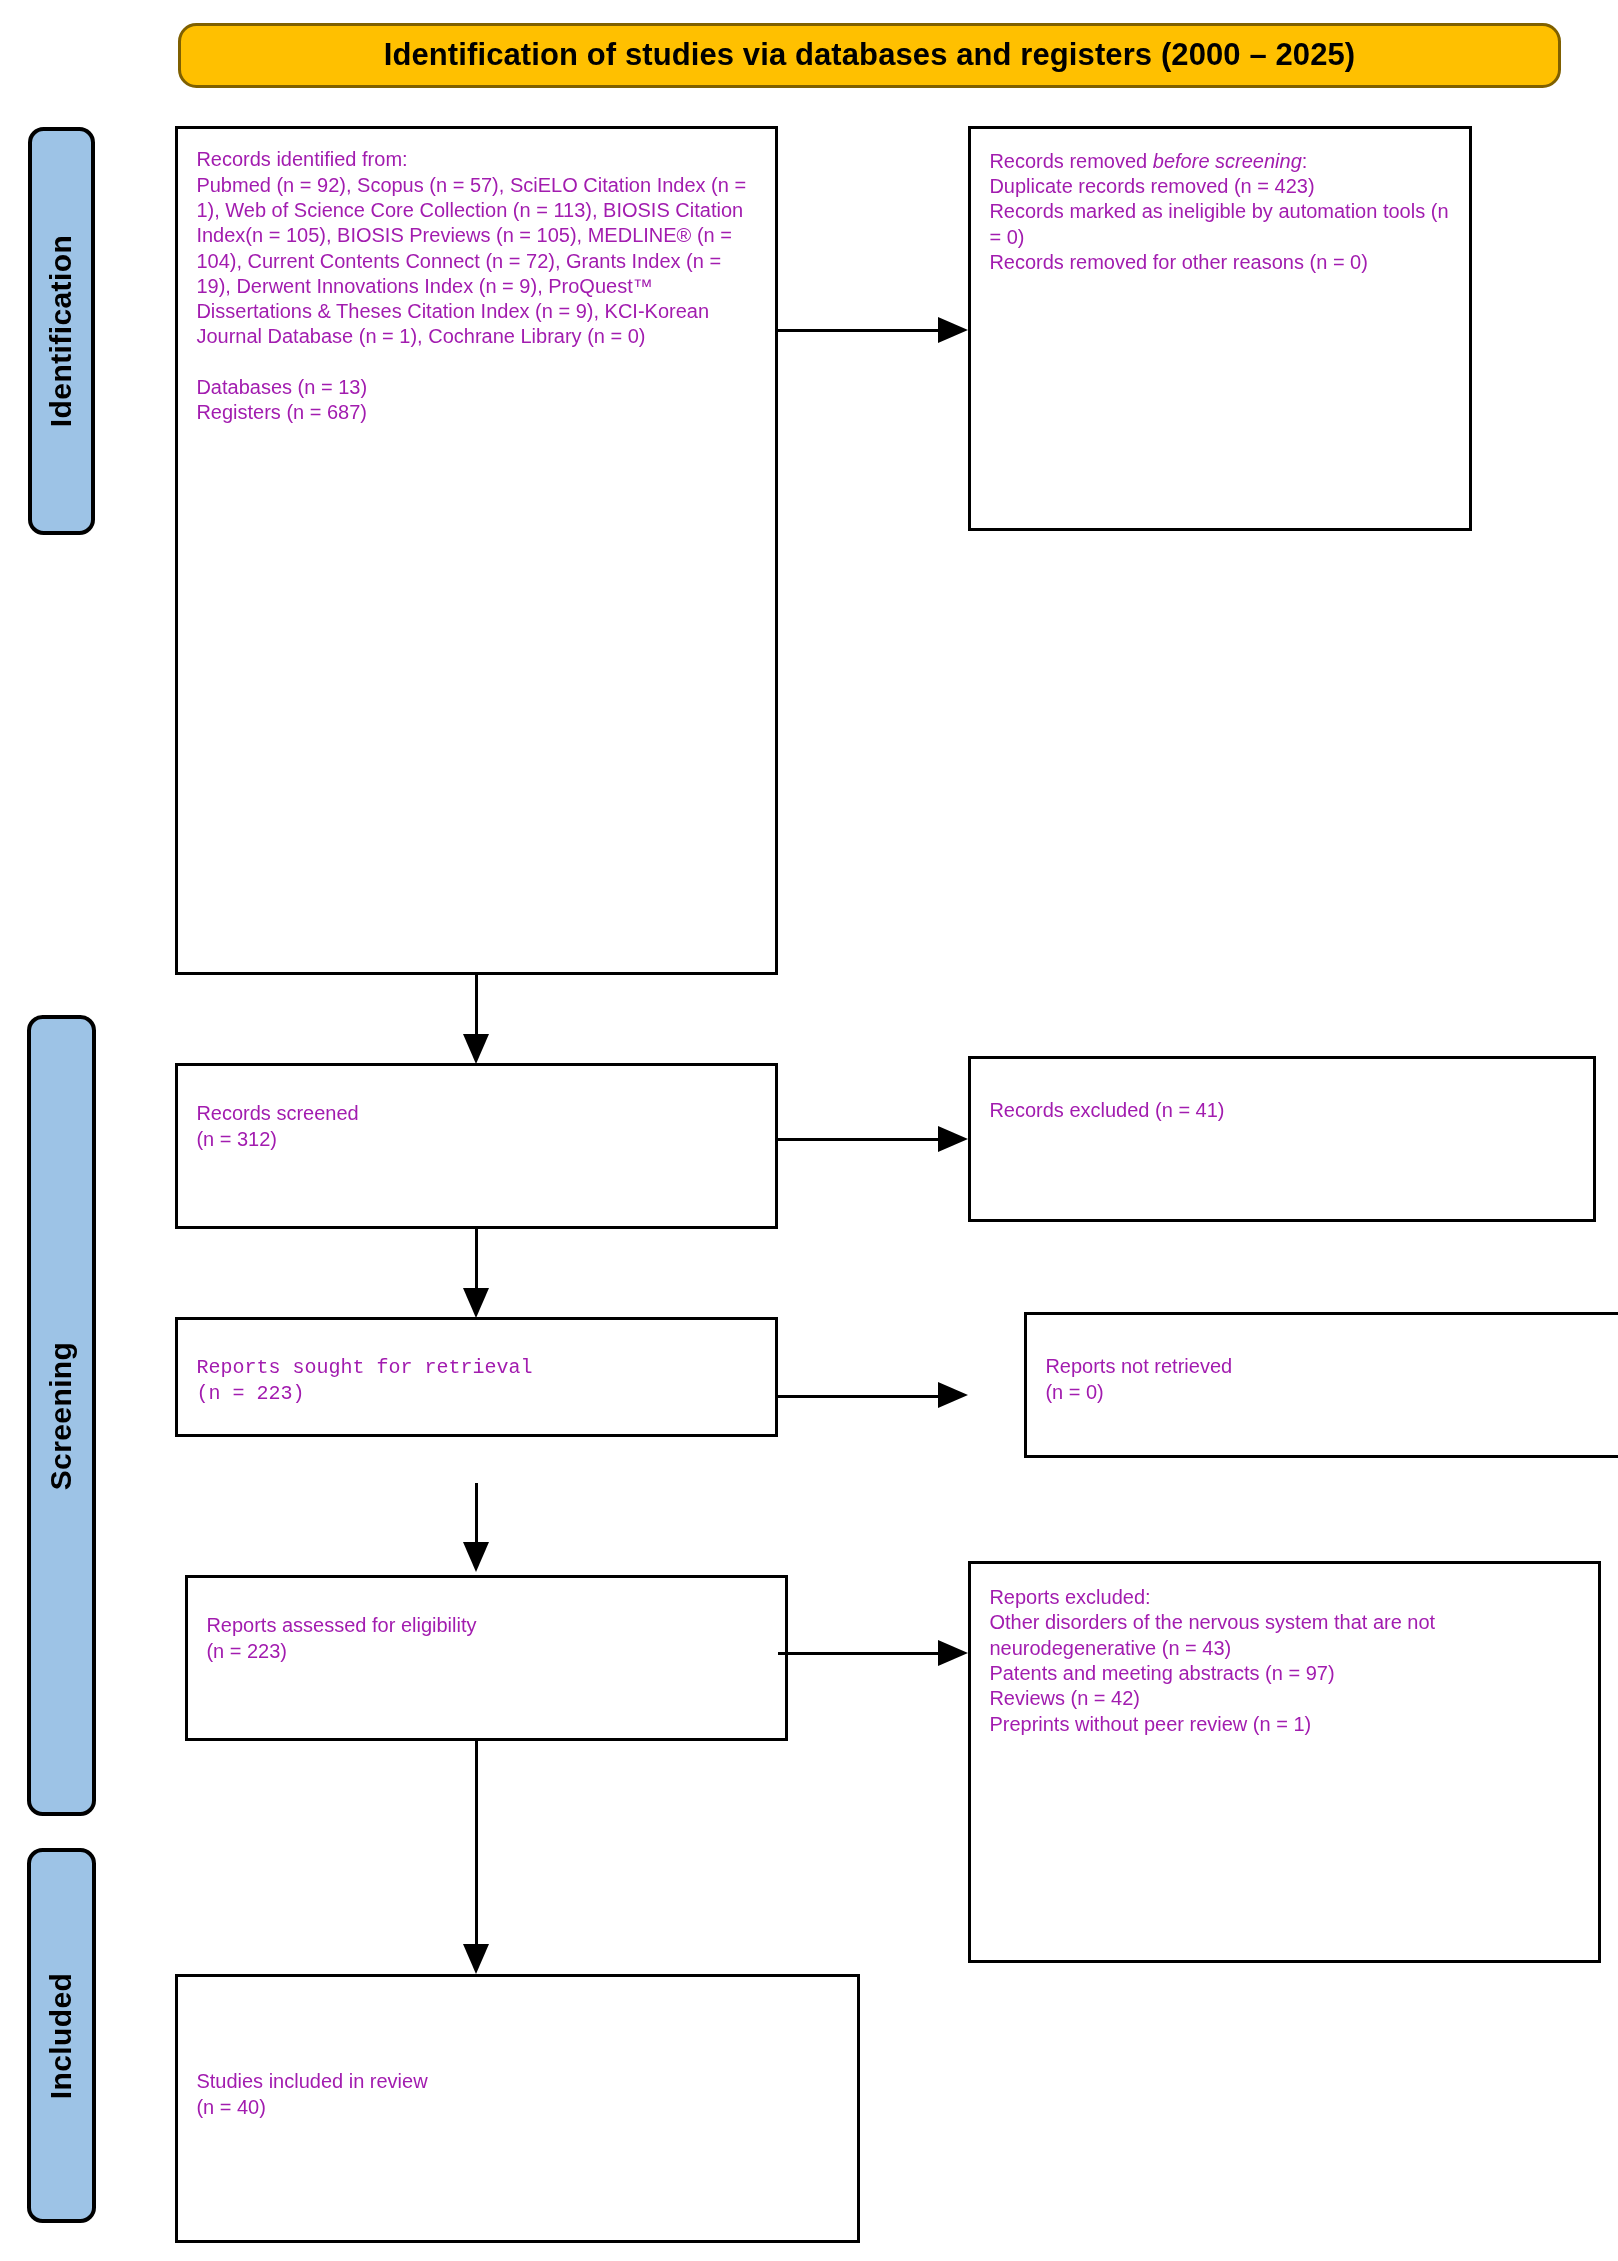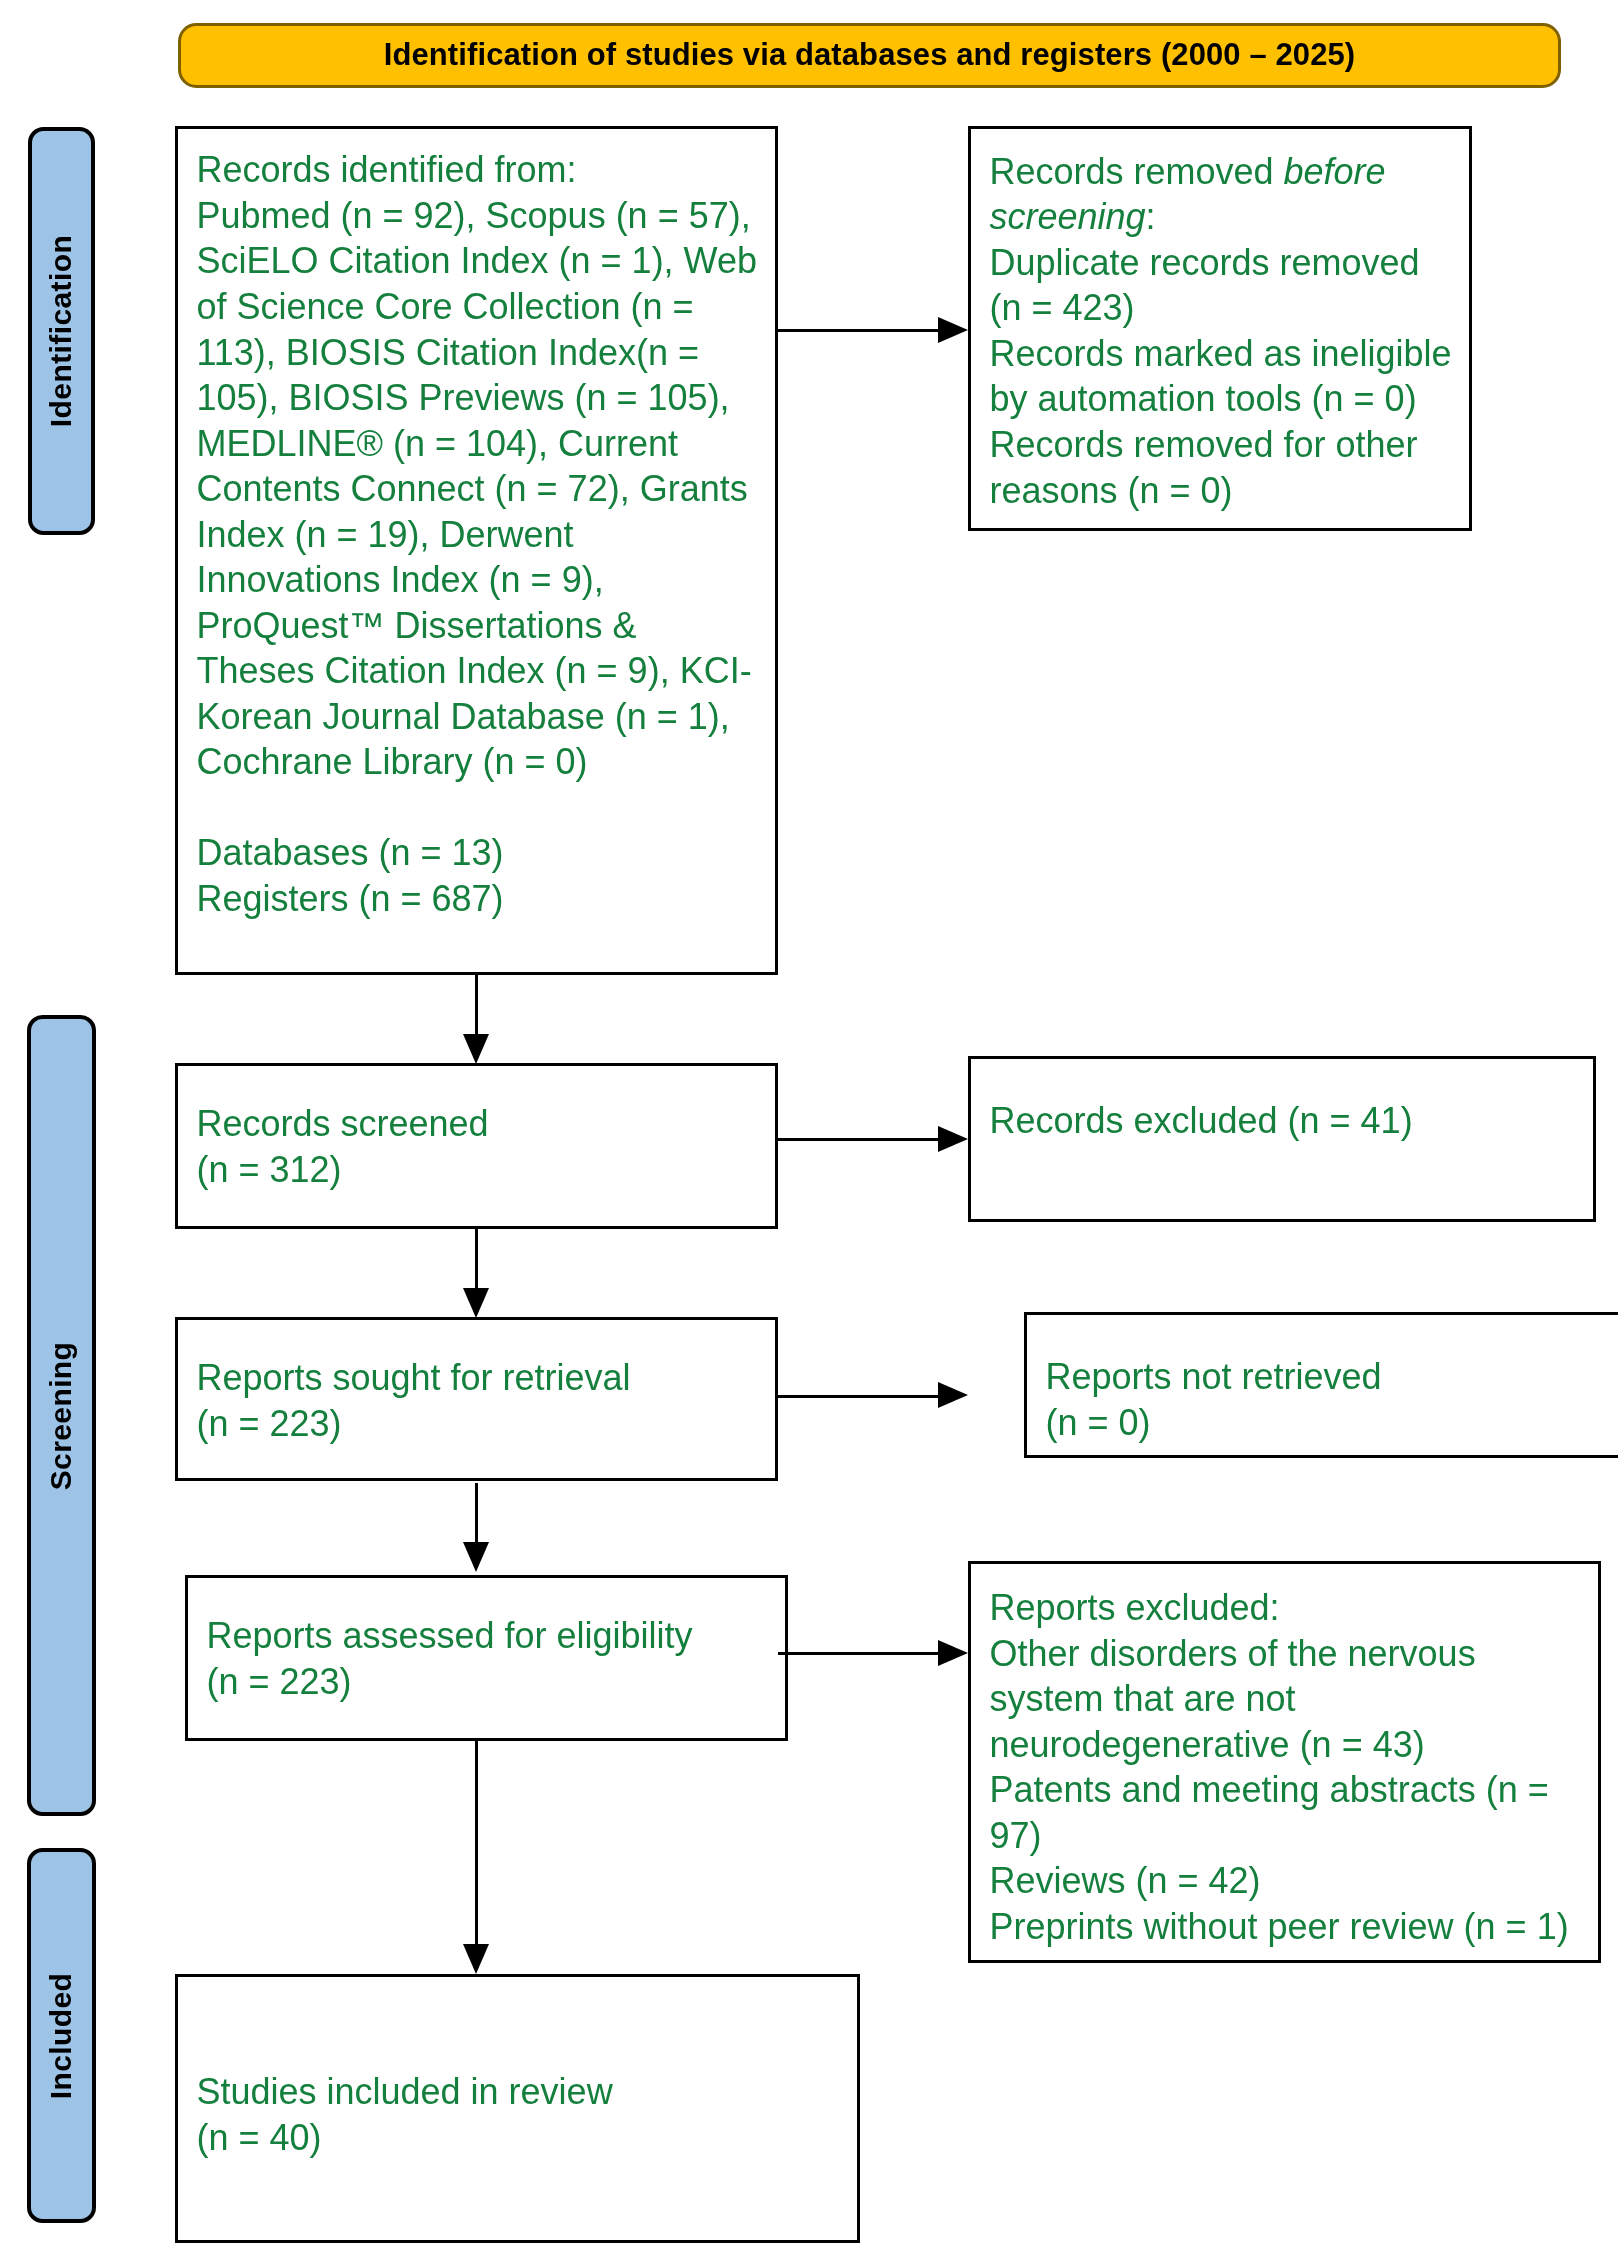--- a/index.html
+++ b/index.html
@@ -70,33 +70,33 @@
 
   
   .flow-box {
     position: absolute;
     background: #ffffff;
     border: 3.5px solid #000000;
     box-sizing: border-box;
     padding: 18.4px 17px 14px 18.4px;
   }
   .flow-box .box-text {
-    font-size: 36px;
+    font-size: 20px;
     line-height: 1.265;
-    color: #15803d;
+    color: #a21caf;
     white-space: pre-wrap;
   }
   .flow-box .box-text em {
     font-style: italic;
   }
 
   
   #box-identified       { left: 175px; top: 126px;  width: 603px; height: 849px; }
   #box-screened         { left: 175px; top: 1063px; width: 603px; height: 166px; }
-  #box-sought           { left: 175px; top: 1317px; width: 603px; height: 164px; }
+  #box-sought           { left: 175px; top: 1317px; width: 603px; height: 120px; font-family: Liberation Mono, monospace; }
   #box-assessed         { left: 185px; top: 1575px; width: 603px; height: 166px; }
   #box-included         { left: 175px; top: 1974px; width: 685px; height: 269px; }
 
   
   #box-removed          { left: 968px; top: 126px;  width: 504px; height: 405px; }
   #box-excluded-records { left: 968px; top: 1056px; width: 628px; height: 166px; }
   #box-not-retrieved    { left: 1024px; top: 1312px; width: 628px; height: 146px; }
   #box-excluded-reports { left: 968px; top: 1561px; width: 633px; height: 402px; }
 
   

